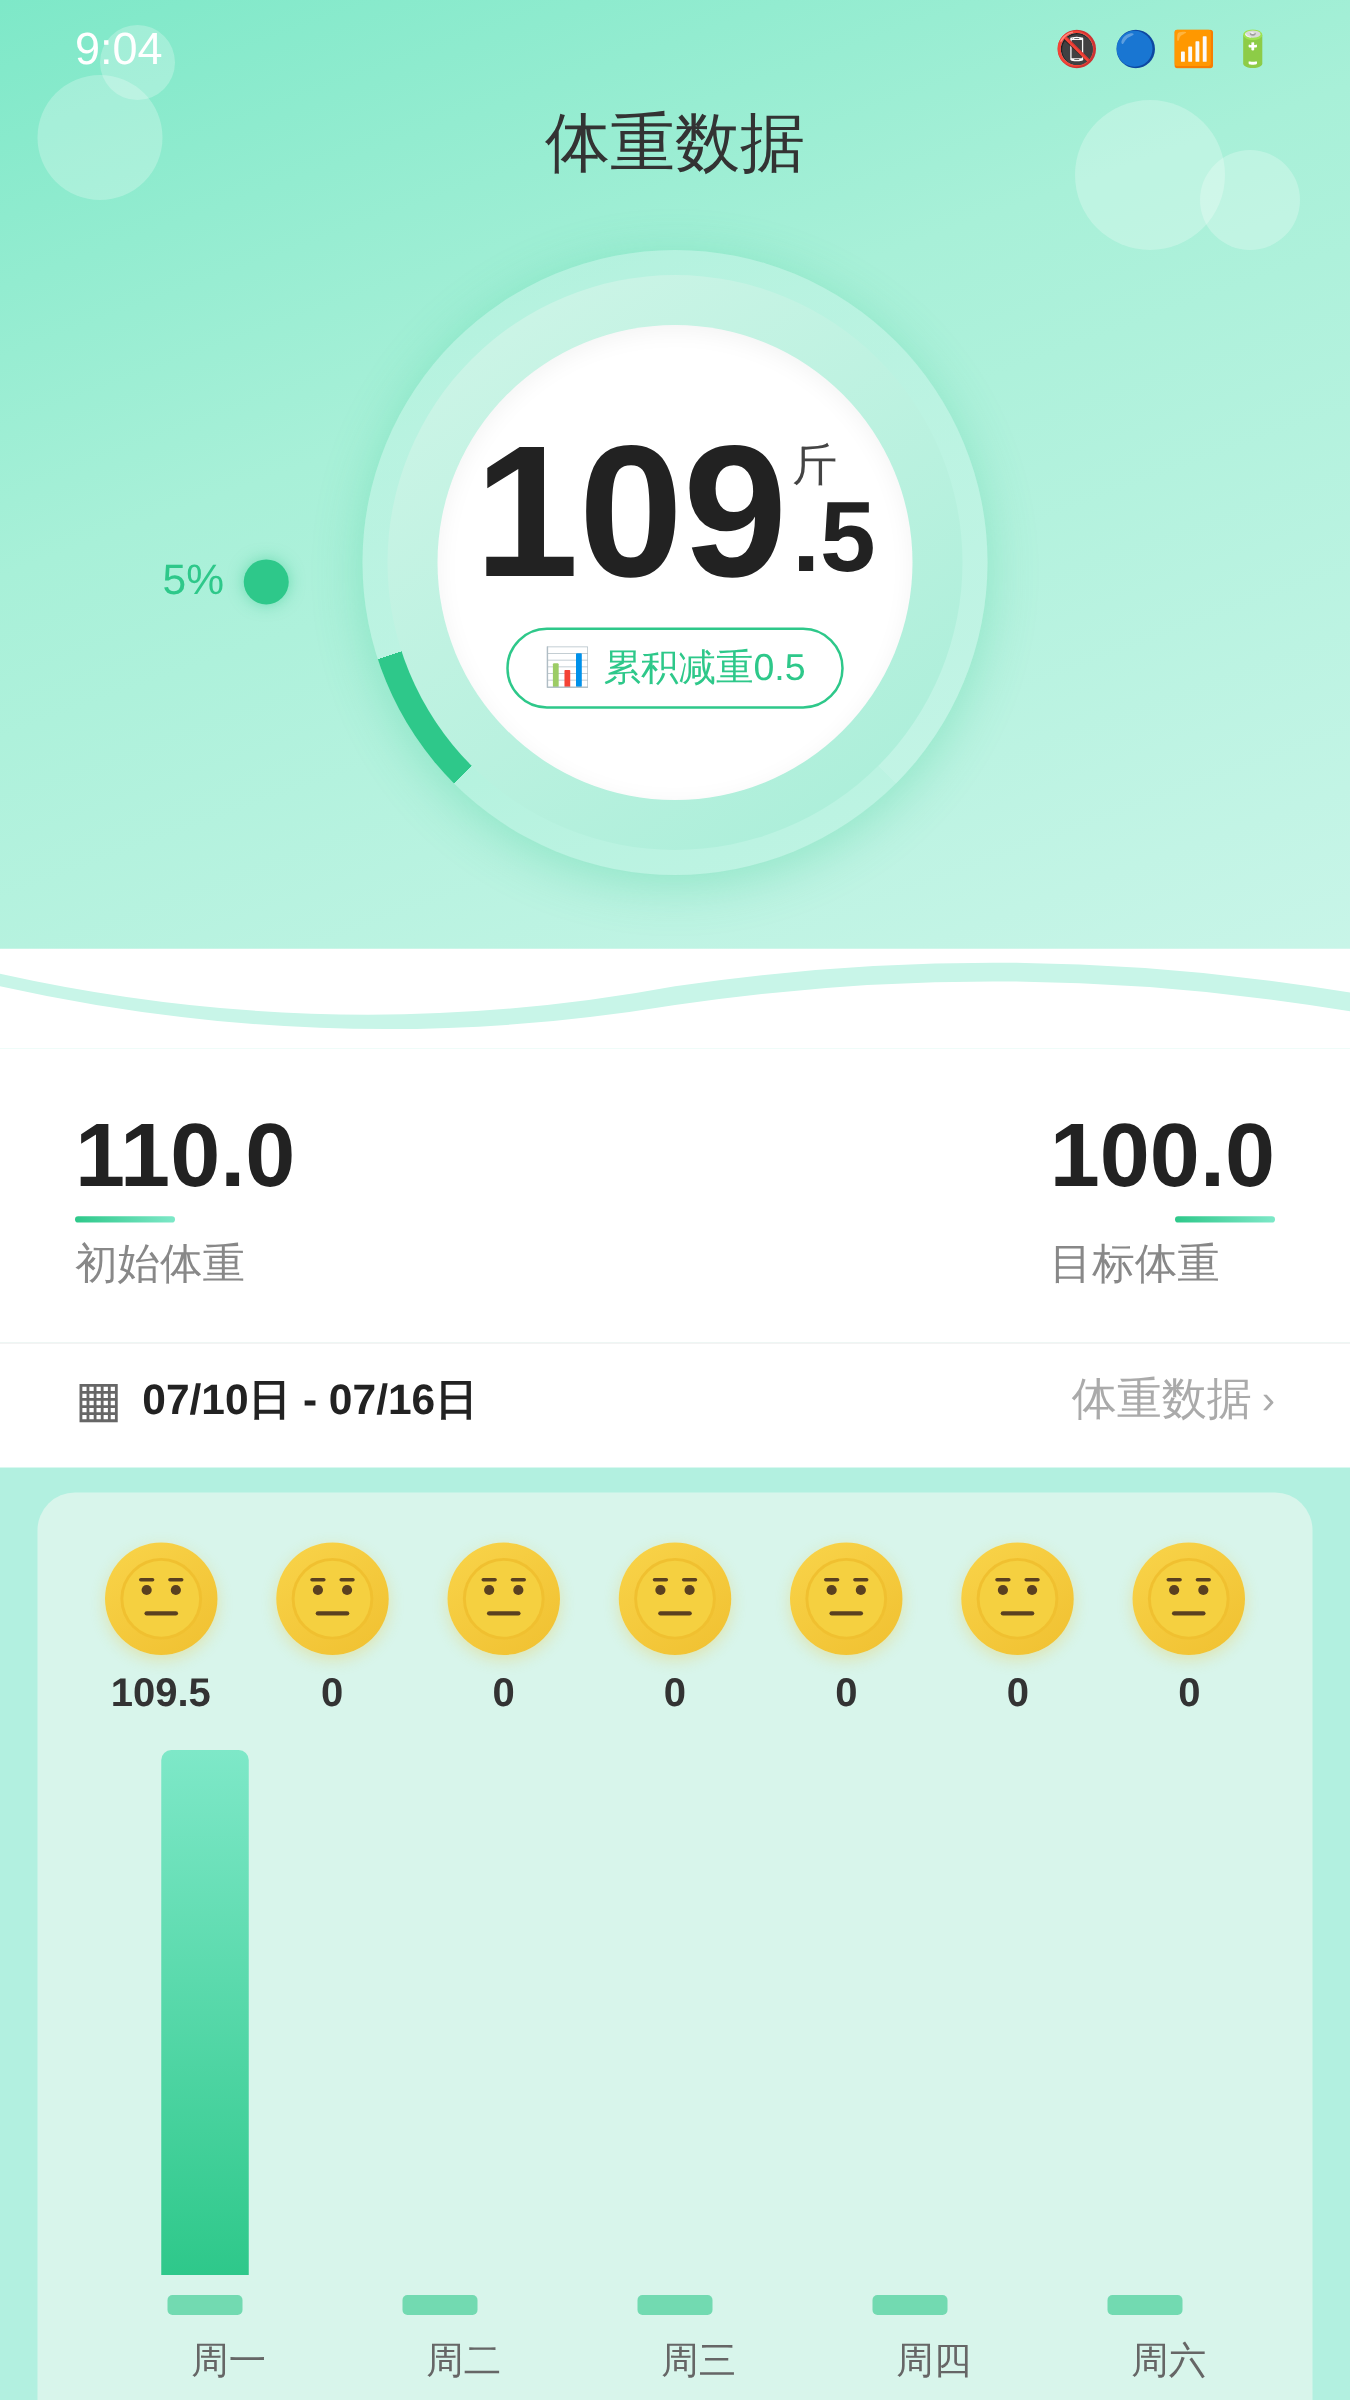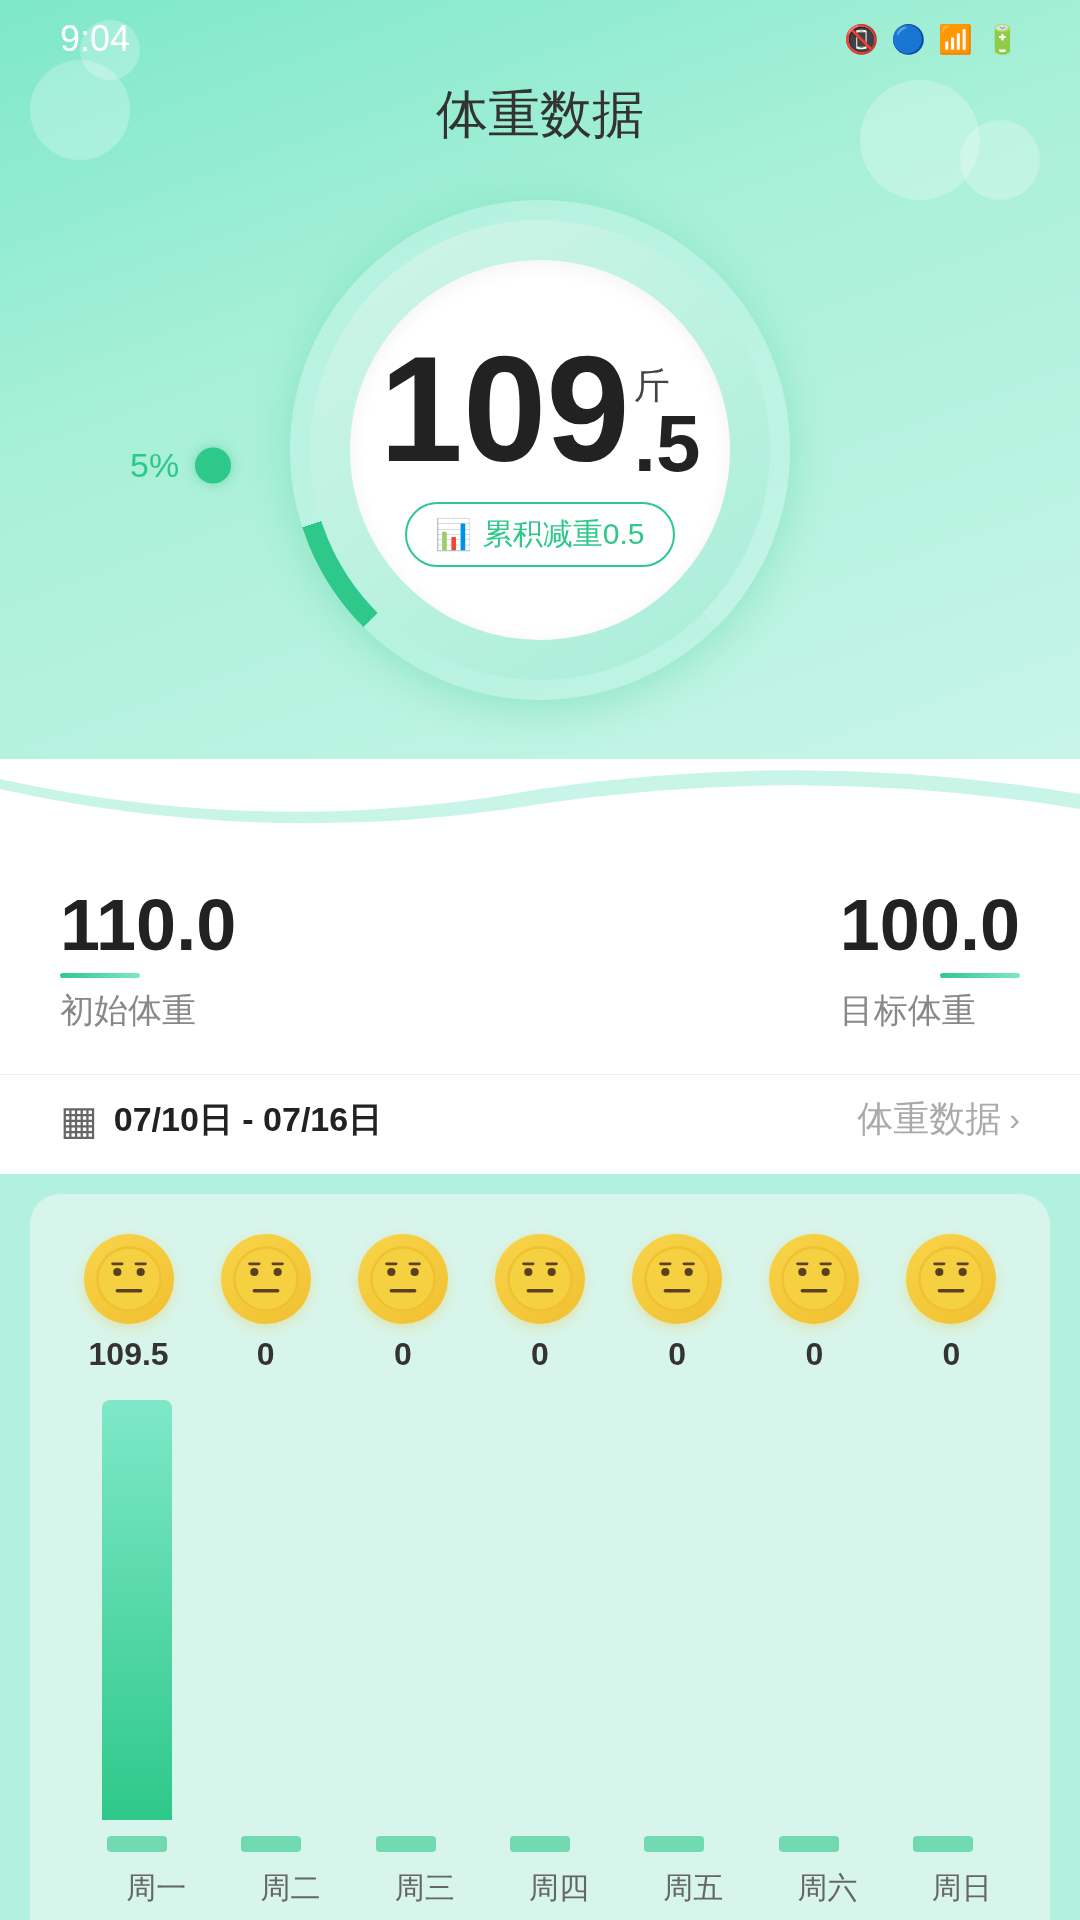--- a/index.html
+++ b/index.html
@@ -102,21 +102,21 @@
       background: white;
       display: flex;
       flex-direction: column;
       align-items: center;
       justify-content: center;
       box-shadow: inset 0 4px 20px rgba(0,0,0,0.05);
     }
 
     .weight-display {
       display: flex;
-      align-items: flex-end;
+      align-items: flex-start;
       line-height: 1;
     }
 
     .weight-number {
       font-size: 150px;
       font-weight: 700;
       color: #222;
       line-height: 1;
     }
 
@@ -581,26 +581,16 @@
         <div class="day-label">周三</div>
       </div>
       <div class="bar-column">
         <div class="bar-wrapper"></div>
         <div class="bar-tick"></div>
         <div class="day-label">周四</div>
       </div>
       <div class="bar-column">
         <div class="bar-wrapper"></div>
         <div class="bar-tick"></div>
-        <div class="day-label">周五</div>
-      </div>
-      <div class="bar-column">
-        <div class="bar-wrapper"></div>
-        <div class="bar-tick"></div>
         <div class="day-label">周六</div>
-      </div>
-      <div class="bar-column">
-        <div class="bar-wrapper"></div>
-        <div class="bar-tick"></div>
-        <div class="day-label">周日</div>
       </div>
     </div>
 </div>
 
 </body></html>

